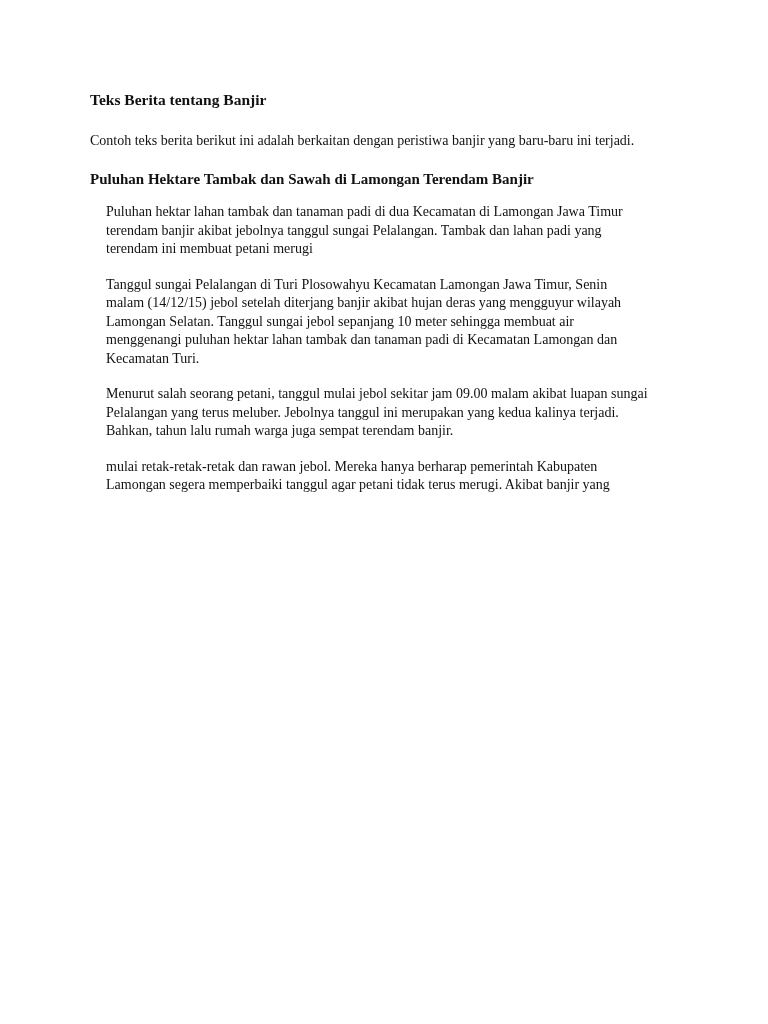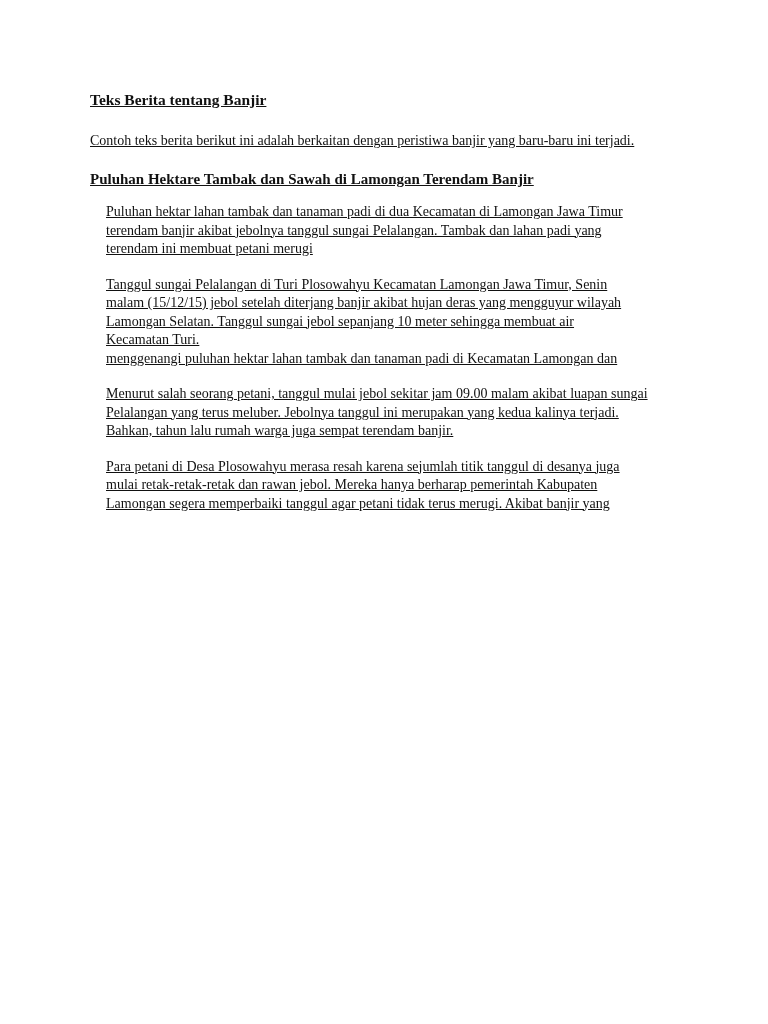--- a/index.html
+++ b/index.html
@@ -13,21 +13,20 @@
     overflow: hidden;
     font-family: "Liberation Serif", serif;
     color: #111111;
   }
   .page {
     box-sizing: border-box;
     width: 768px;
     height: 1024px;
     background: #ffffff;
     padding: 90px 88px 0 90px;
-    text-decoration: underline;
   }
   .doc-title {
     font-size: 15.5px;
     font-weight: bold;
     line-height: 19px;
     margin: 0 0 22px 0;
   }
   .intro {
     font-size: 14px;
     line-height: 19px;
@@ -60,31 +59,30 @@
   <div class="headline">Puluhan Hektare Tambak dan Sawah di Lamongan Terendam Banjir</div>
 
   <div class="para">
     <div class="line">Puluhan hektar lahan tambak dan tanaman padi di dua Kecamatan di Lamongan Jawa Timur</div>
     <div class="line">terendam banjir akibat jebolnya tanggul sungai Pelalangan. Tambak dan lahan padi yang</div>
     <div class="line">terendam ini membuat petani merugi</div>
   </div>
 
   <div class="para">
     <div class="line">Tanggul sungai Pelalangan di Turi Plosowahyu Kecamatan Lamongan Jawa Timur, Senin</div>
-    <div class="line">malam (15/12/15) jebol setelah diterjang banjir akibat hujan deras yang mengguyur wilayah</div>
+    <div class="line">malam (14/12/15) jebol setelah diterjang banjir akibat hujan deras yang mengguyur wilayah</div>
     <div class="line">Lamongan Selatan. Tanggul sungai jebol sepanjang 10 meter sehingga membuat air</div>
+    <div class="line">menggenangi puluhan hektar lahan tambak dan tanaman padi di Kecamatan Lamongan dan</div>
     <div class="line">Kecamatan Turi.</div>
-    <div class="line">menggenangi puluhan hektar lahan tambak dan tanaman padi di Kecamatan Lamongan dan</div>
   </div>
 
   <div class="para">
     <div class="line">Menurut salah seorang petani, tanggul mulai jebol sekitar jam 09.00 malam akibat luapan sungai</div>
     <div class="line">Pelalangan yang terus meluber. Jebolnya tanggul ini merupakan yang kedua kalinya terjadi.</div>
     <div class="line">Bahkan, tahun lalu rumah warga juga sempat terendam banjir.</div>
   </div>
 
   <div class="para">
-    <div class="line">Para petani di Desa Plosowahyu merasa resah karena sejumlah titik tanggul di desanya juga</div>
     <div class="line">mulai retak-retak-retak dan rawan jebol. Mereka hanya berharap pemerintah Kabupaten</div>
     <div class="line">Lamongan segera memperbaiki tanggul agar petani tidak terus merugi. Akibat banjir yang</div>
   </div>
 
 </div>
 
 </body></html>

